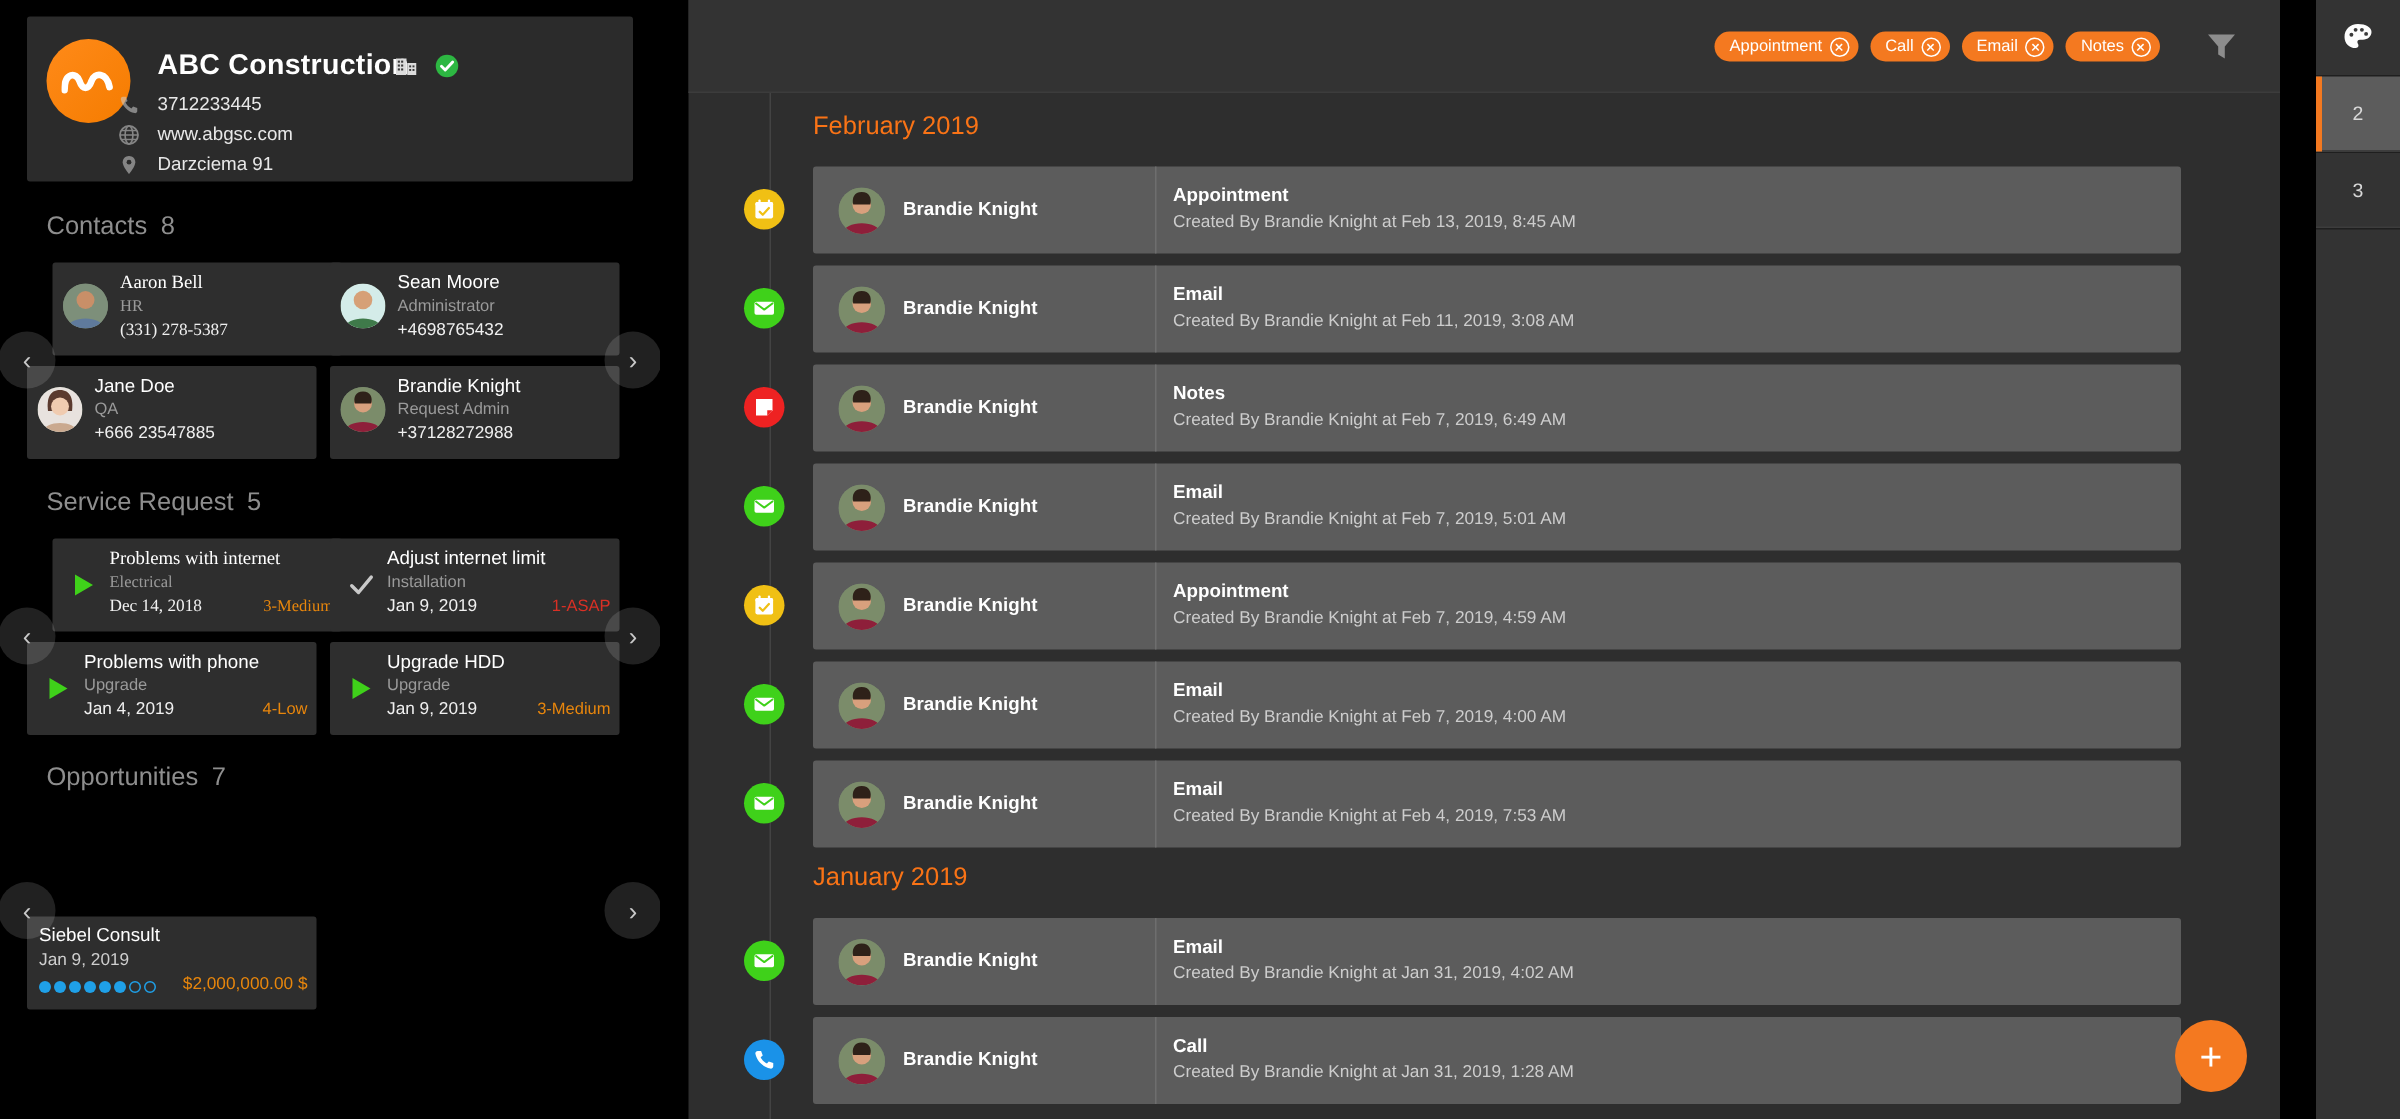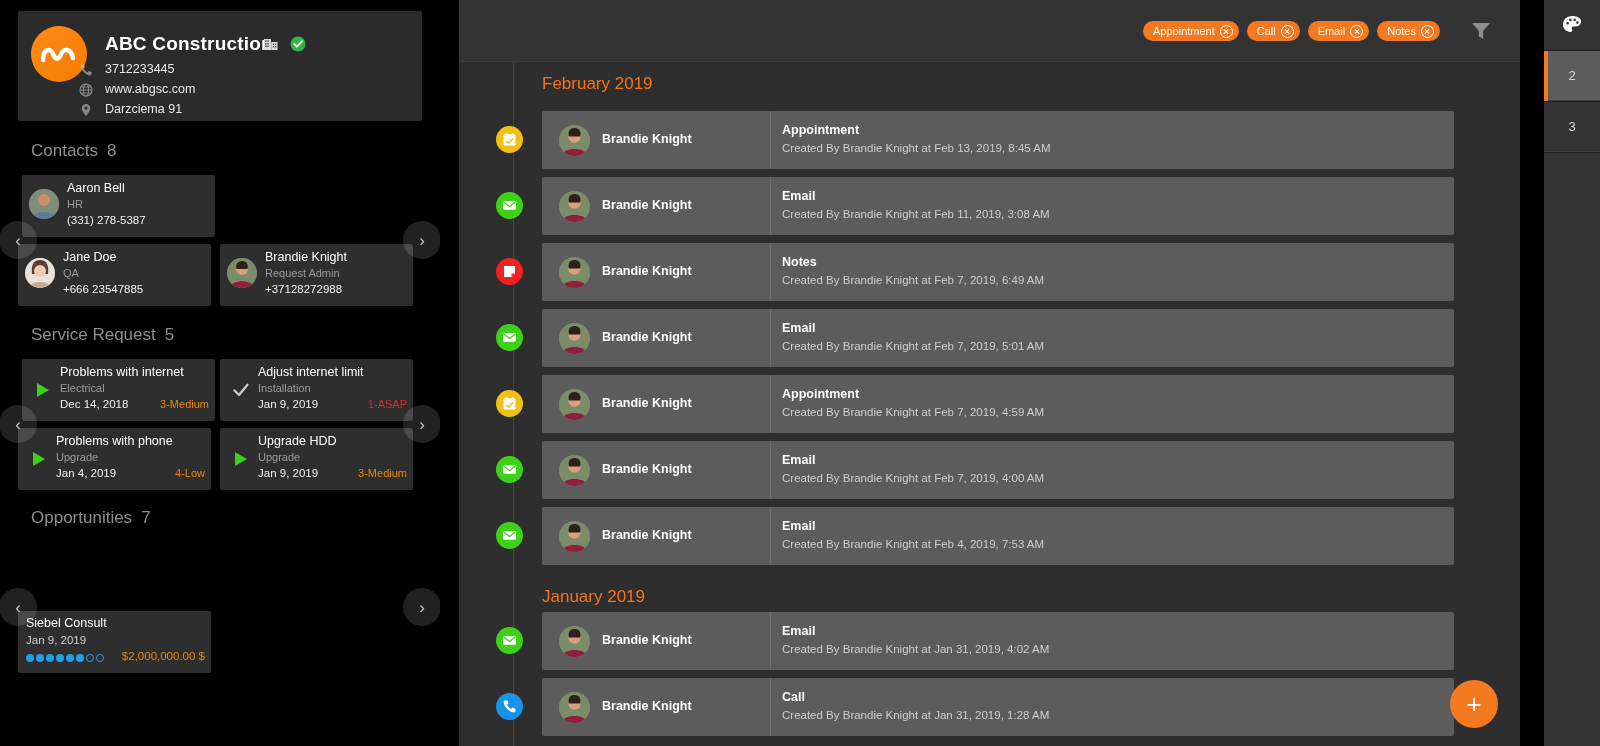--- a/index.html
+++ b/index.html
@@ -43,21 +43,21 @@
     position: absolute; left: 31px; font-size: 17px; color: #8e8e8e; font-weight: 400;
   }
   .sec-title .cnt { margin-left: 9px; color: #8e8e8e; }
 
   
   .cards-grid { position: absolute; left: 18px; width: 404px; }
   .mini-card {
     position: absolute; width: 193px; height: 62px;
     background: #2e2e2e; border-radius: 2px; overflow: hidden;
   }
-  .mini-card.c0 { left: 4px;   top: 0; }
+  .mini-card.c0 { left: 17px;   top: 0; font-family: Liberation Serif, serif; }
   .mini-card.c1 { left: 202px; top: 0; }
   .mini-card.c2 { left: 0;   top: 69px; }
   .mini-card.c3 { left: 202px; top: 69px; }
 
   
   .ct-av {
     position: absolute; left: 7px; top: 14px; width: 30px; height: 30px;
     border-radius: 50%; overflow: hidden; background:#6d7b6a;
   }
   .ct-name { position: absolute; left: 45px; top: 6px; font-size: 12.5px; color: #fff; }
@@ -246,20 +246,32 @@
           <svg width="30" height="30" viewBox="0 0 30 30">
               <rect width="30" height="30" fill="#7d8f7a"></rect>
               <circle cx="15" cy="11" r="6" fill="#c98f68"></circle>
               <path d="M3 30 C3 21 27 21 27 30 Z" fill="#5f7a9c"></path>
             </svg>
         </div>
         <div class="ct-name">Aaron Bell</div>
         <div class="ct-role">HR</div>
         <div class="ct-tel">(331) 278-5387</div>
       </div>
+      <div class="mini-card c1">
+        <div class="ct-av">
+          <svg width="30" height="30" viewBox="0 0 30 30">
+              <rect width="30" height="30" fill="#d4ece9"></rect>
+              <circle cx="15" cy="11" r="6.2" fill="#d6a077"></circle>
+              <path d="M3 30 C3 21 27 21 27 30 Z" fill="#3f7a4a"></path>
+            </svg>
+        </div>
+        <div class="ct-name">Sean Moore</div>
+        <div class="ct-role">Administrator</div>
+        <div class="ct-tel">+4698765432</div>
+      </div>
       <div class="mini-card c2">
         <div class="ct-av">
           <svg width="30" height="30" viewBox="0 0 30 30">
               <rect width="30" height="30" fill="#e8e2de"></rect>
               <path d="M15 2 C8 2 6 8 7 16 L23 16 C24 8 22 2 15 2Z" fill="#5b3a2e"></path>
               <circle cx="15" cy="13" r="6" fill="#f0cbb0"></circle>
               <path d="M4 30 C4 22 26 22 26 30 Z" fill="#caa98f"></path>
             </svg>
         </div>
         <div class="ct-name">Jane Doe</div>
@@ -517,21 +529,21 @@
             <div class="tl-sep"></div>
             <div class="tl-type">Email</div>
             <div class="tl-meta">Created By Brandie Knight at Feb 4, 2019, 7:53 AM</div>
           </div>
           <div class="tl-bullet bl-email" style="top: 460px;">
             <svg width="15" height="15" viewBox="0 0 15 15">
               <rect x="1" y="3.2" width="13" height="8.6" rx="1.2" fill="#fff"></rect>
               <path d="M1.6 4 L7.5 8.4 L13.4 4" stroke="#3fd11a" stroke-width="1.3" fill="none" stroke-linejoin="round"></path>
             </svg>
           </div>
-          <div class="tl-month" style="top: 513px; margin-top: 12px;">January 2019</div>
+          <div class="tl-month" style="top: 513px;">January 2019</div>
           <div class="tl-row" style="top: 550px;">
             <div class="tl-av"><svg width="31" height="31" viewBox="0 0 31 31">
                 <rect width="31" height="31" fill="#7b8c6a"></rect>
                 <circle cx="15.5" cy="11.5" r="6.2" fill="#d8a07d"></circle>
                 <path d="M15.5 3 C10.3 3 8.8 7.2 9.8 11.4 L21.2 11.4 C22.2 7.2 20.7 3 15.5 3Z" fill="#2e2119"></path>
                 <path d="M3 31 C3 21.5 28 21.5 28 31 Z" fill="#8e1f3a"></path>
               </svg></div>
             <div class="tl-person">Brandie Knight</div>
             <div class="tl-sep"></div>
             <div class="tl-type">Email</div>

